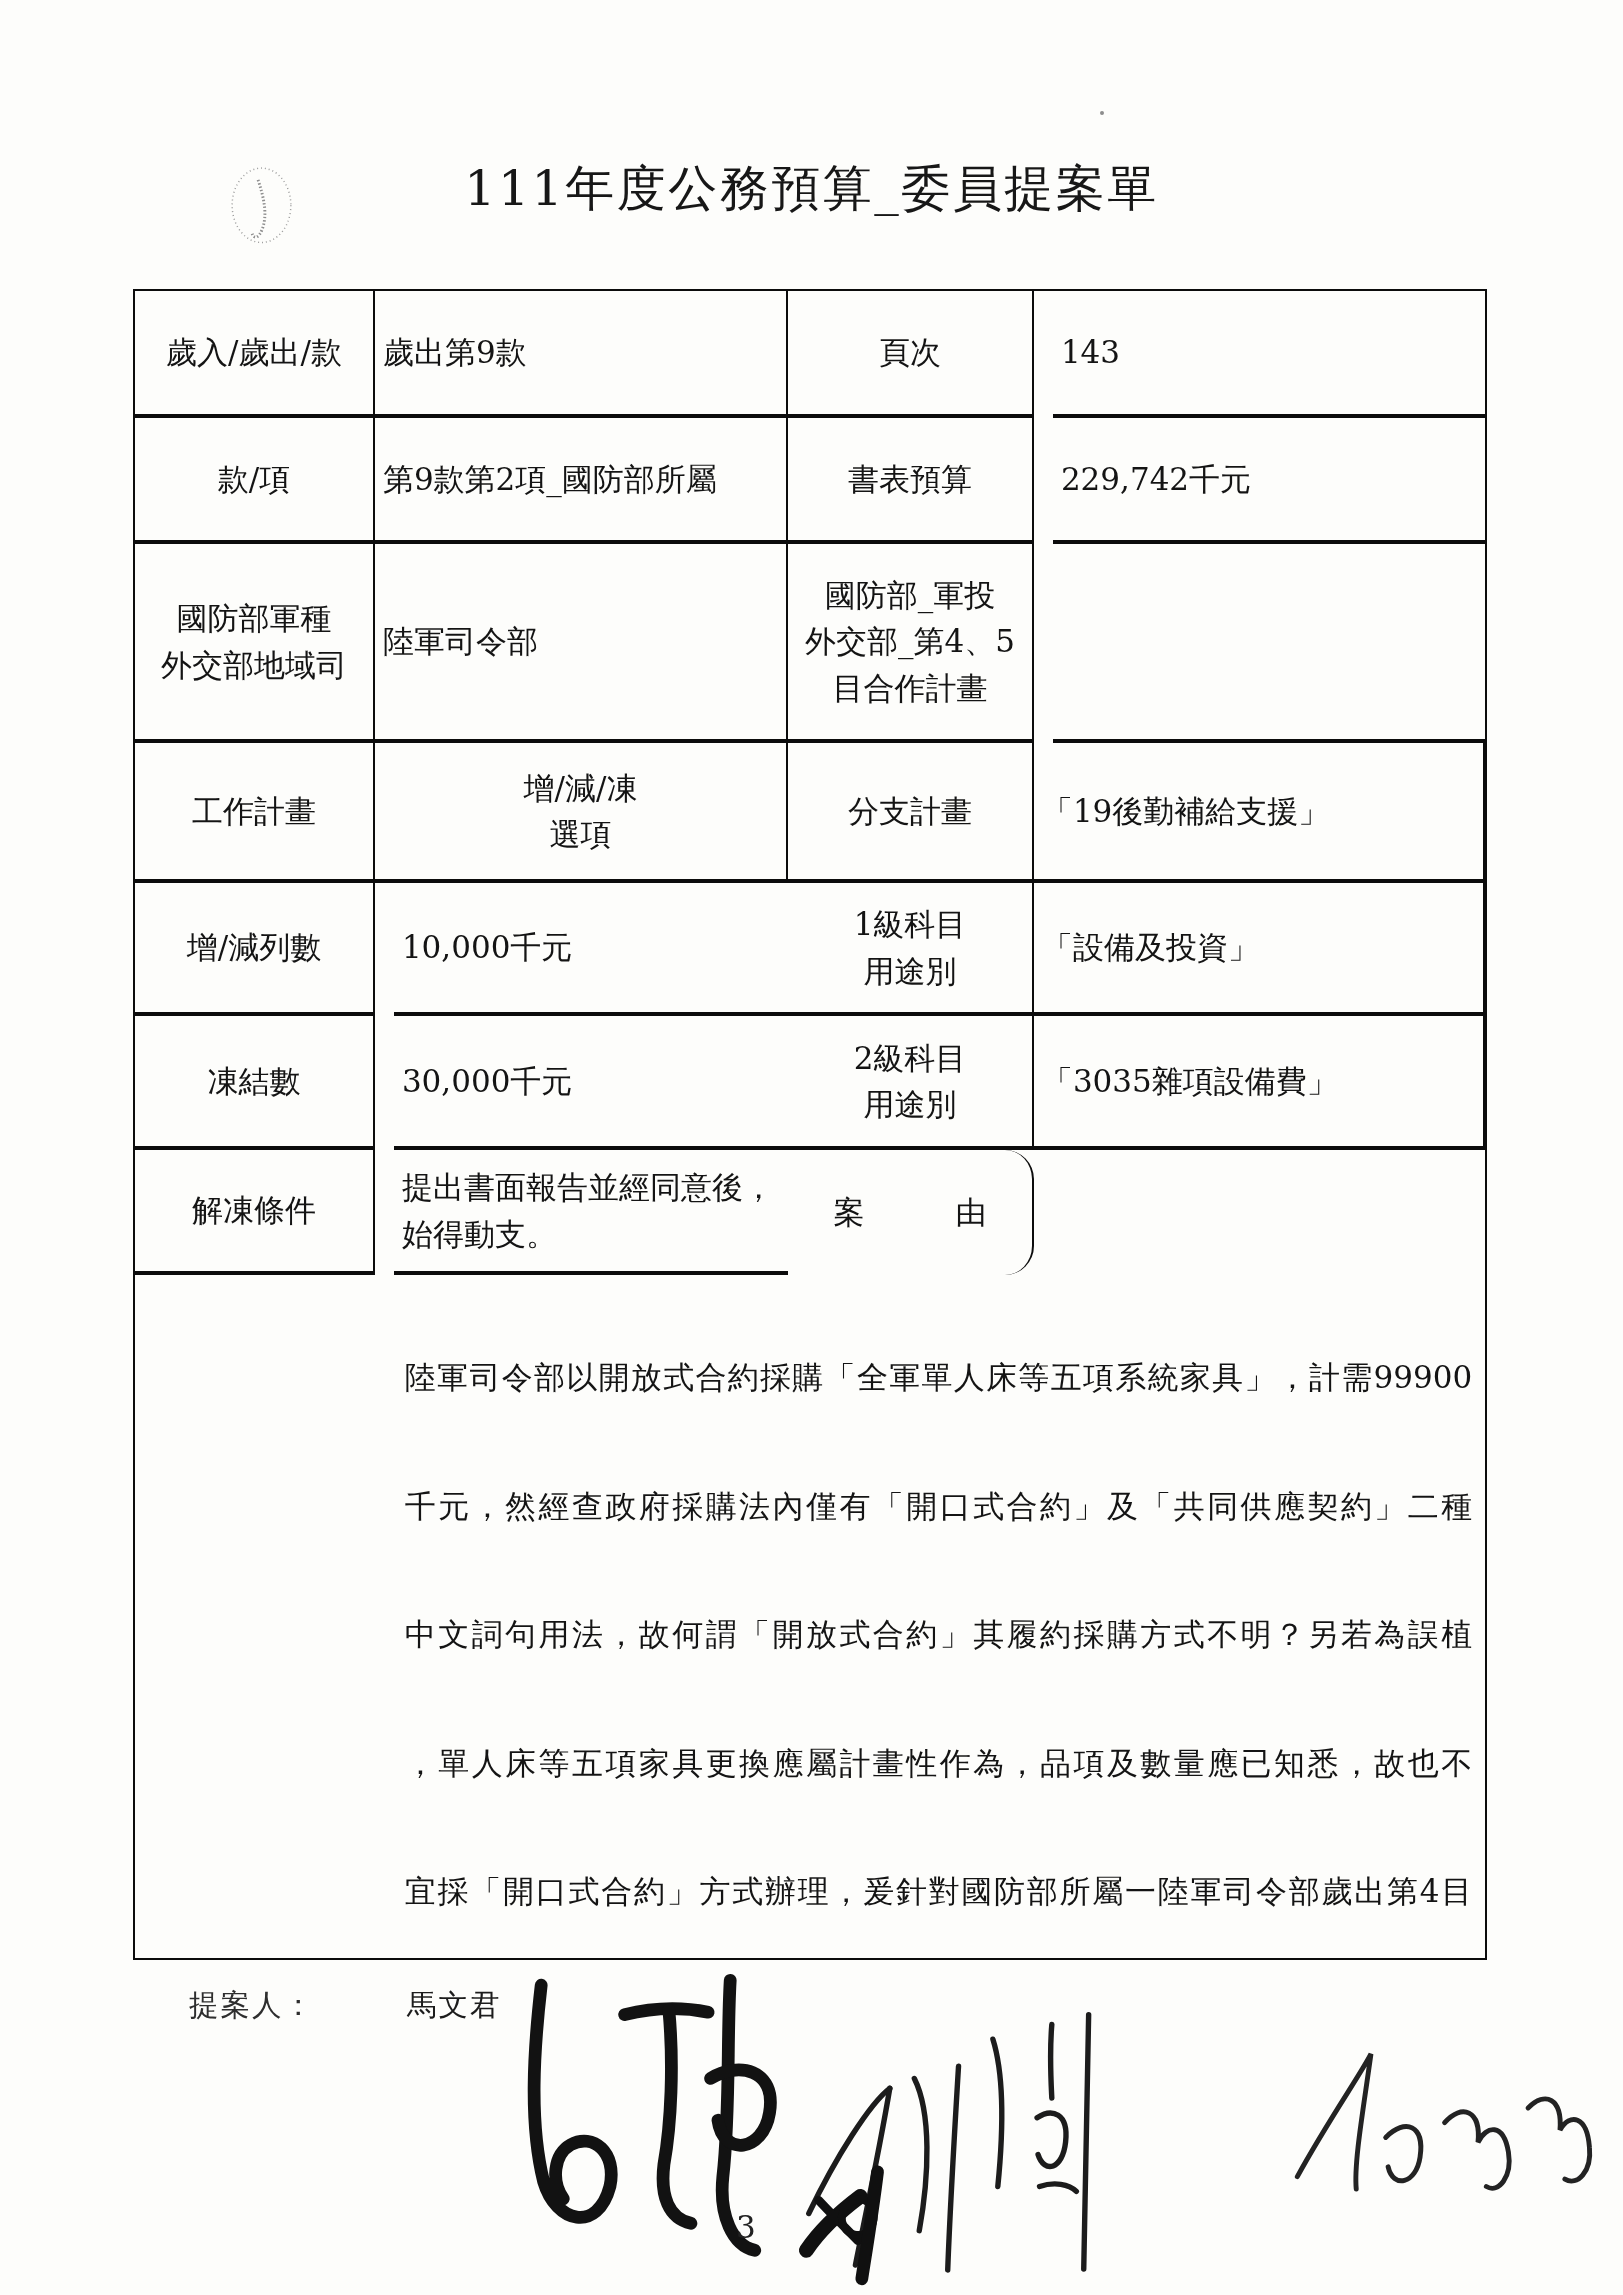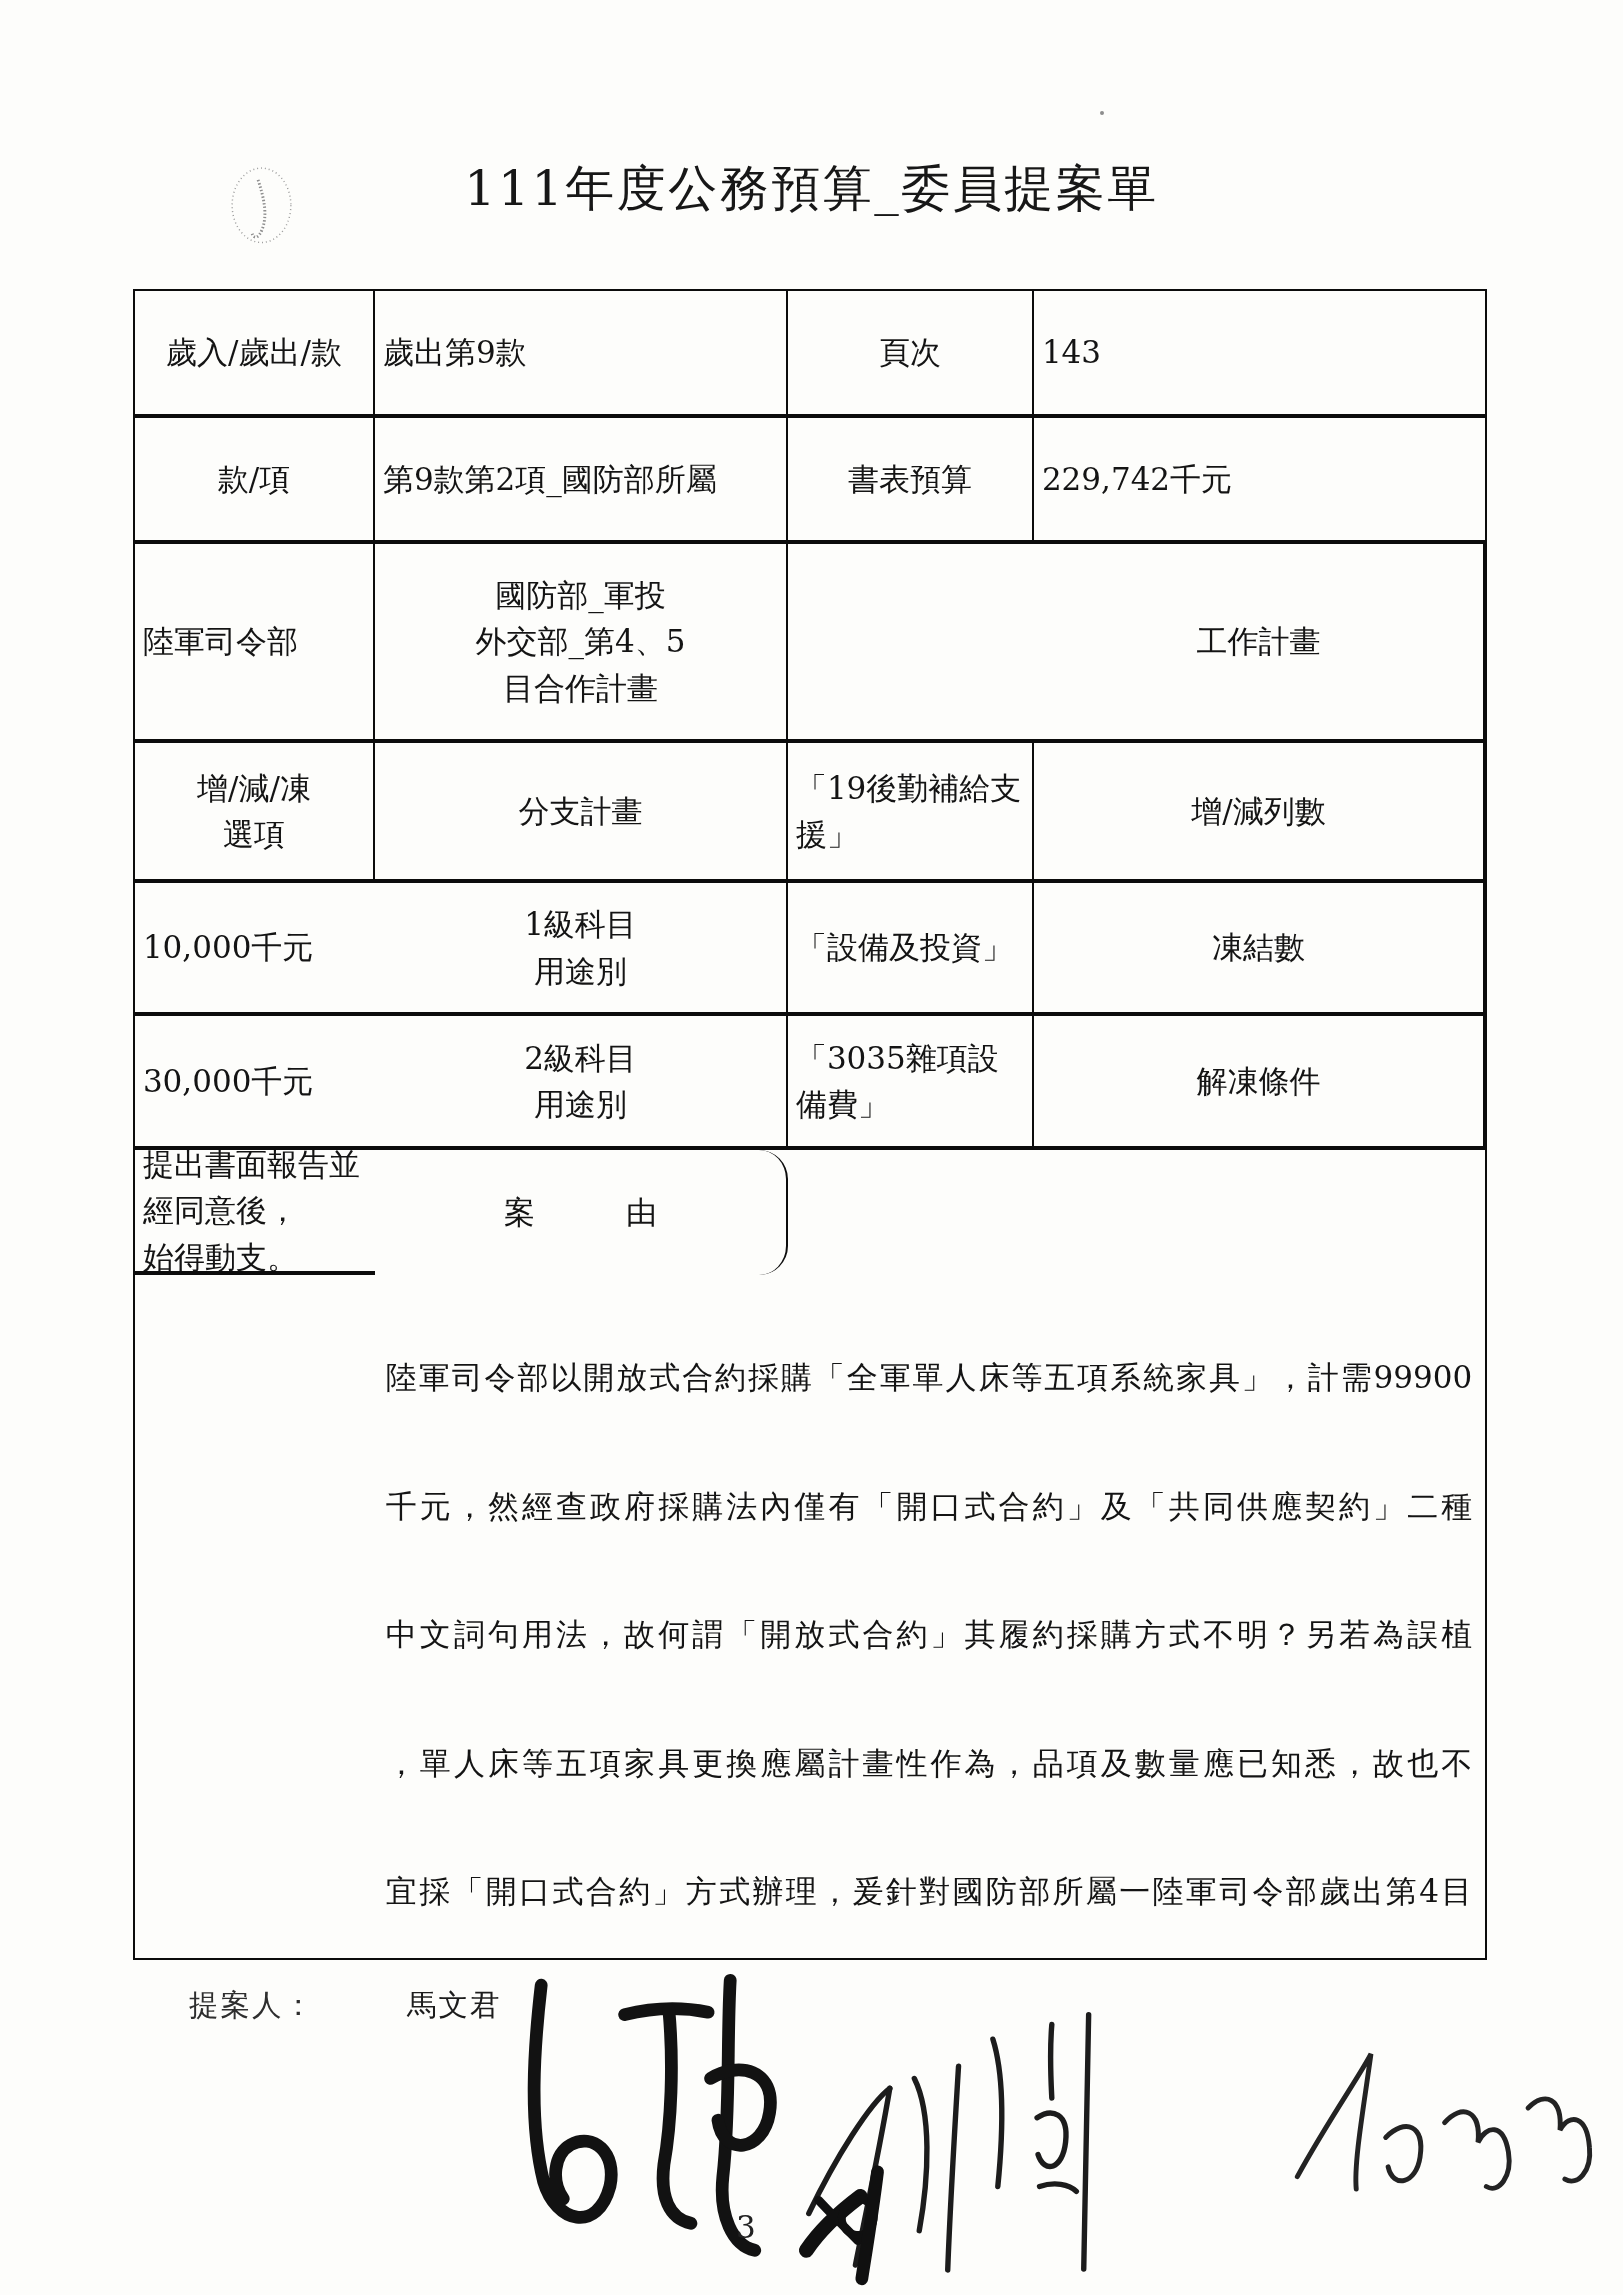--- a/index.html
+++ b/index.html
@@ -30,21 +30,21 @@
   }
   .cell {
     box-sizing:border-box;
     border-right:2.5px solid #0c0c0c;
     border-bottom:4.9px solid #0c0c0c;
     display:flex; align-items:center;
     font-size:31px; line-height:1.5;
     white-space:pre-line;
     overflow:hidden;
   }
-  .cell.col4 { border-right:none; }
+  .cell.col4 { border-right:none;margin-left:19px; }
   .cell.rowlast { border-bottom:none;border-radius:29px; }
   .cell.center { justify-content:center; text-align:center; }
   .cell.left { justify-content:flex-start; text-align:left; padding-left:7.9px; padding-right:4.9px; }
 
   .case-label-inner { width:153px; text-align:justify; text-align-last:justify; }
   .case-content {
     grid-column:2 / 5;
     display:block;
     padding:14.7px 12.8px 0 10.8px;
   }
@@ -79,20 +79,22 @@
     <div class="cell center">歲入/歲出/款</div>
     <div class="cell left">歲出第9款</div>
     <div class="cell center">頁次</div>
     <div class="cell left col4">143</div>
 
     <div class="cell center">款/項</div>
     <div class="cell left">第9款第2項_國防部所屬</div>
     <div class="cell center">書表預算</div>
     <div class="cell left col4">229,742千元</div>
 
+    <div class="cell center">國防部軍種
+外交部地域司</div>
     <div class="cell left">陸軍司令部</div>
     <div class="cell center">國防部_軍投
 外交部_第4、5
 目合作計畫</div>
     <div class="cell left col4"></div>
 
     <div class="cell center">工作計畫</div>
     <div class="cell center">增/減/凍
 選項</div>
 

